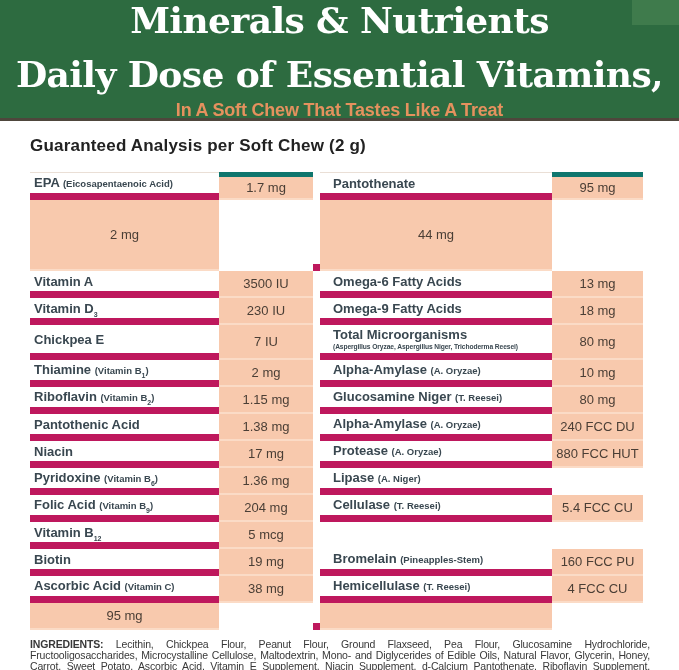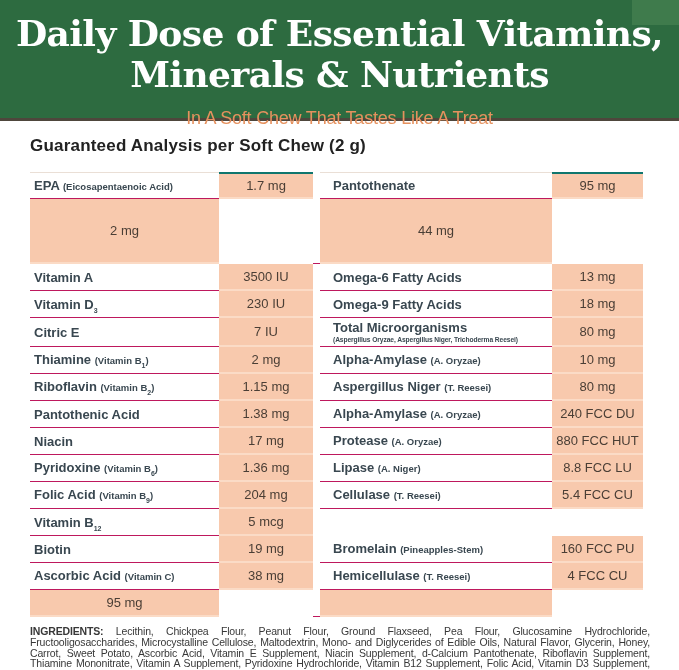--- a/index.html
+++ b/index.html
@@ -6,57 +6,57 @@
   html,body { width:679px; height:670px; overflow:hidden; background:#fff;
               font-family:"Liberation Sans", sans-serif; }
 
   
   .hero { position:relative; height:121px; background:#2d6b40;
           border-bottom:3px solid #4e463c; text-align:center; color:#ffffff; }
   .corner-patch { position:absolute; top:0; right:0; width:47px; height:25px; background:#3f7b4c; }
   .title-line { font-family:"DejaVu Serif", serif; font-weight:bold;
                 font-size:36px; line-height:41px; letter-spacing:-0.6px; }
   .title-line.first { padding-top:13px; }
-  .hero-sub { font-size:18px; font-weight:normal; color:#e5915e; letter-spacing:-0.2px; margin-top:13px; }
+  .hero-sub { font-size:18px; font-weight:bold; color:#e5915e; letter-spacing:-0.2px; margin-top:5px; }
 
   
   main { padding:15px 29px 0 30px; }
   .ga-heading { font-size:17px; font-weight:bold; color:#222222;
                 letter-spacing:0.2px; margin-bottom:16px; }
 
   
   .tbl { width:613px; }
   .row { display:grid; grid-template-columns:189px 94px 7px 232px 91px; min-height:27px; }
   .nc { display:flex; flex-direction:column; justify-content:center;
-        border-bottom:1px solid #be185d; padding:2px 2px 2px 4px; }
+        border-bottom:7px solid #be185d; padding:2px 2px 2px 4px; }
   .nc.r { padding-left:13px; }
   .row:first-child .nc { border-top:1px solid #eadfd6; }
   .vc { background:#f8c9ad; border-bottom:2px solid #fbdbc6;
         display:flex; align-items:center; justify-content:center; }
-  .row:first-child .vc { border-top:2px solid #0f766e;text-align:center; }
+  .row:first-child .vc { border-top:5px solid #0f766e;text-align:center; }
   .line { line-height:14px; }
   .n  { font-size:13px; font-weight:bold; color:#394750; }
   .p  { font-size:9.5px; font-weight:bold; color:#394750; }
   sub.s { font-size:7px; font-weight:bold; color:#394750; line-height:0; }
   .note { font-size:6.7px; font-weight:bold; color:#394750;
           line-height:8px; margin-top:1px; letter-spacing:-0.1px; }
   .v { font-size:13px; color:#4a3e35; }
 
   
   .ing { margin-top:9px; width:620px; font-size:10.5px; line-height:10.8px;
          color:#383838; text-align:justify; letter-spacing:-0.15px; }
   .ing .lbl { font-weight:bold; }
 </style>
 </head>
 <body>
 
 <header class="hero">
   <div class="corner-patch"></div>
+  <div class="title-line">Minerals &amp; Nutrients</div>
   <div class="title-line first">Daily Dose of Essential Vitamins,</div>
-  <div class="title-line">Minerals &amp; Nutrients</div>
   <div class="hero-sub">In A Soft Chew That Tastes Like A Treat</div>
 </header>
 
 <main>
   <h2 class="ga-heading">Guaranteed Analysis per Soft Chew (2 g)</h2>
 
   <div class="tbl" id="ga-table">
       <div class="row">
         <div class="nc">
           <div class="line"><span class="n">EPA </span><span class="p">(Eicosapentaenoic Acid)</span></div>
@@ -109,21 +109,21 @@
         <div class="gapc"></div>
         <div class="nc r">
           <div class="line"><span class="n">Omega-9 Fatty Acids</span></div>
         </div>
         <div class="vc">
           <span class="v">18 mg</span>
         </div>
       </div>
       <div class="row">
         <div class="nc">
-          <div class="line"><span class="n">Citric E</span></div>
+          <div class="line"><span class="n">Chickpea E</span></div>
         </div>
         <div class="vc">
           <span class="v">7 IU</span>
         </div>
         <div class="gapc"></div>
         <div class="nc r">
           <div class="line"><span class="n">Total Microorganisms</span></div>
           <div class="note">(Aspergillus Oryzae, Aspergillus Niger, Trichoderma Reesei)</div>
         </div>
         <div class="vc">
@@ -147,21 +147,21 @@
       </div>
       <div class="row">
         <div class="nc">
           <div class="line"><span class="n">Riboflavin </span><span class="p">(Vitamin B</span><sub class="s">2</sub><span class="p">)</span></div>
         </div>
         <div class="vc">
           <span class="v">1.15 mg</span>
         </div>
         <div class="gapc"></div>
         <div class="nc r">
-          <div class="line"><span class="n">Aspergillus Niger </span><span class="p">(T. Reesei)</span></div>
+          <div class="line"><span class="n">Glucosamine Niger </span><span class="p">(T. Reesei)</span></div>
         </div>
         <div class="vc">
           <span class="v">80 mg</span>
         </div>
       </div>
       <div class="row">
         <div class="nc">
           <div class="line"><span class="n">Pantothenic Acid</span></div>
         </div>
         <div class="vc">
@@ -193,23 +193,20 @@
       <div class="row">
         <div class="nc">
           <div class="line"><span class="n">Pyridoxine </span><span class="p">(Vitamin B</span><sub class="s">6</sub><span class="p">)</span></div>
         </div>
         <div class="vc">
           <span class="v">1.36 mg</span>
         </div>
         <div class="gapc"></div>
         <div class="nc r">
           <div class="line"><span class="n">Lipase </span><span class="p">(A. Niger)</span></div>
-        </div>
-        <div class="vc">
-          <span class="v">8.8 FCC LU</span>
         </div>
       </div>
       <div class="row">
         <div class="nc">
           <div class="line"><span class="n">Folic Acid </span><span class="p">(Vitamin B</span><sub class="s">9</sub><span class="p">)</span></div>
         </div>
         <div class="vc">
           <span class="v">204 mg</span>
         </div>
         <div class="gapc"></div>

